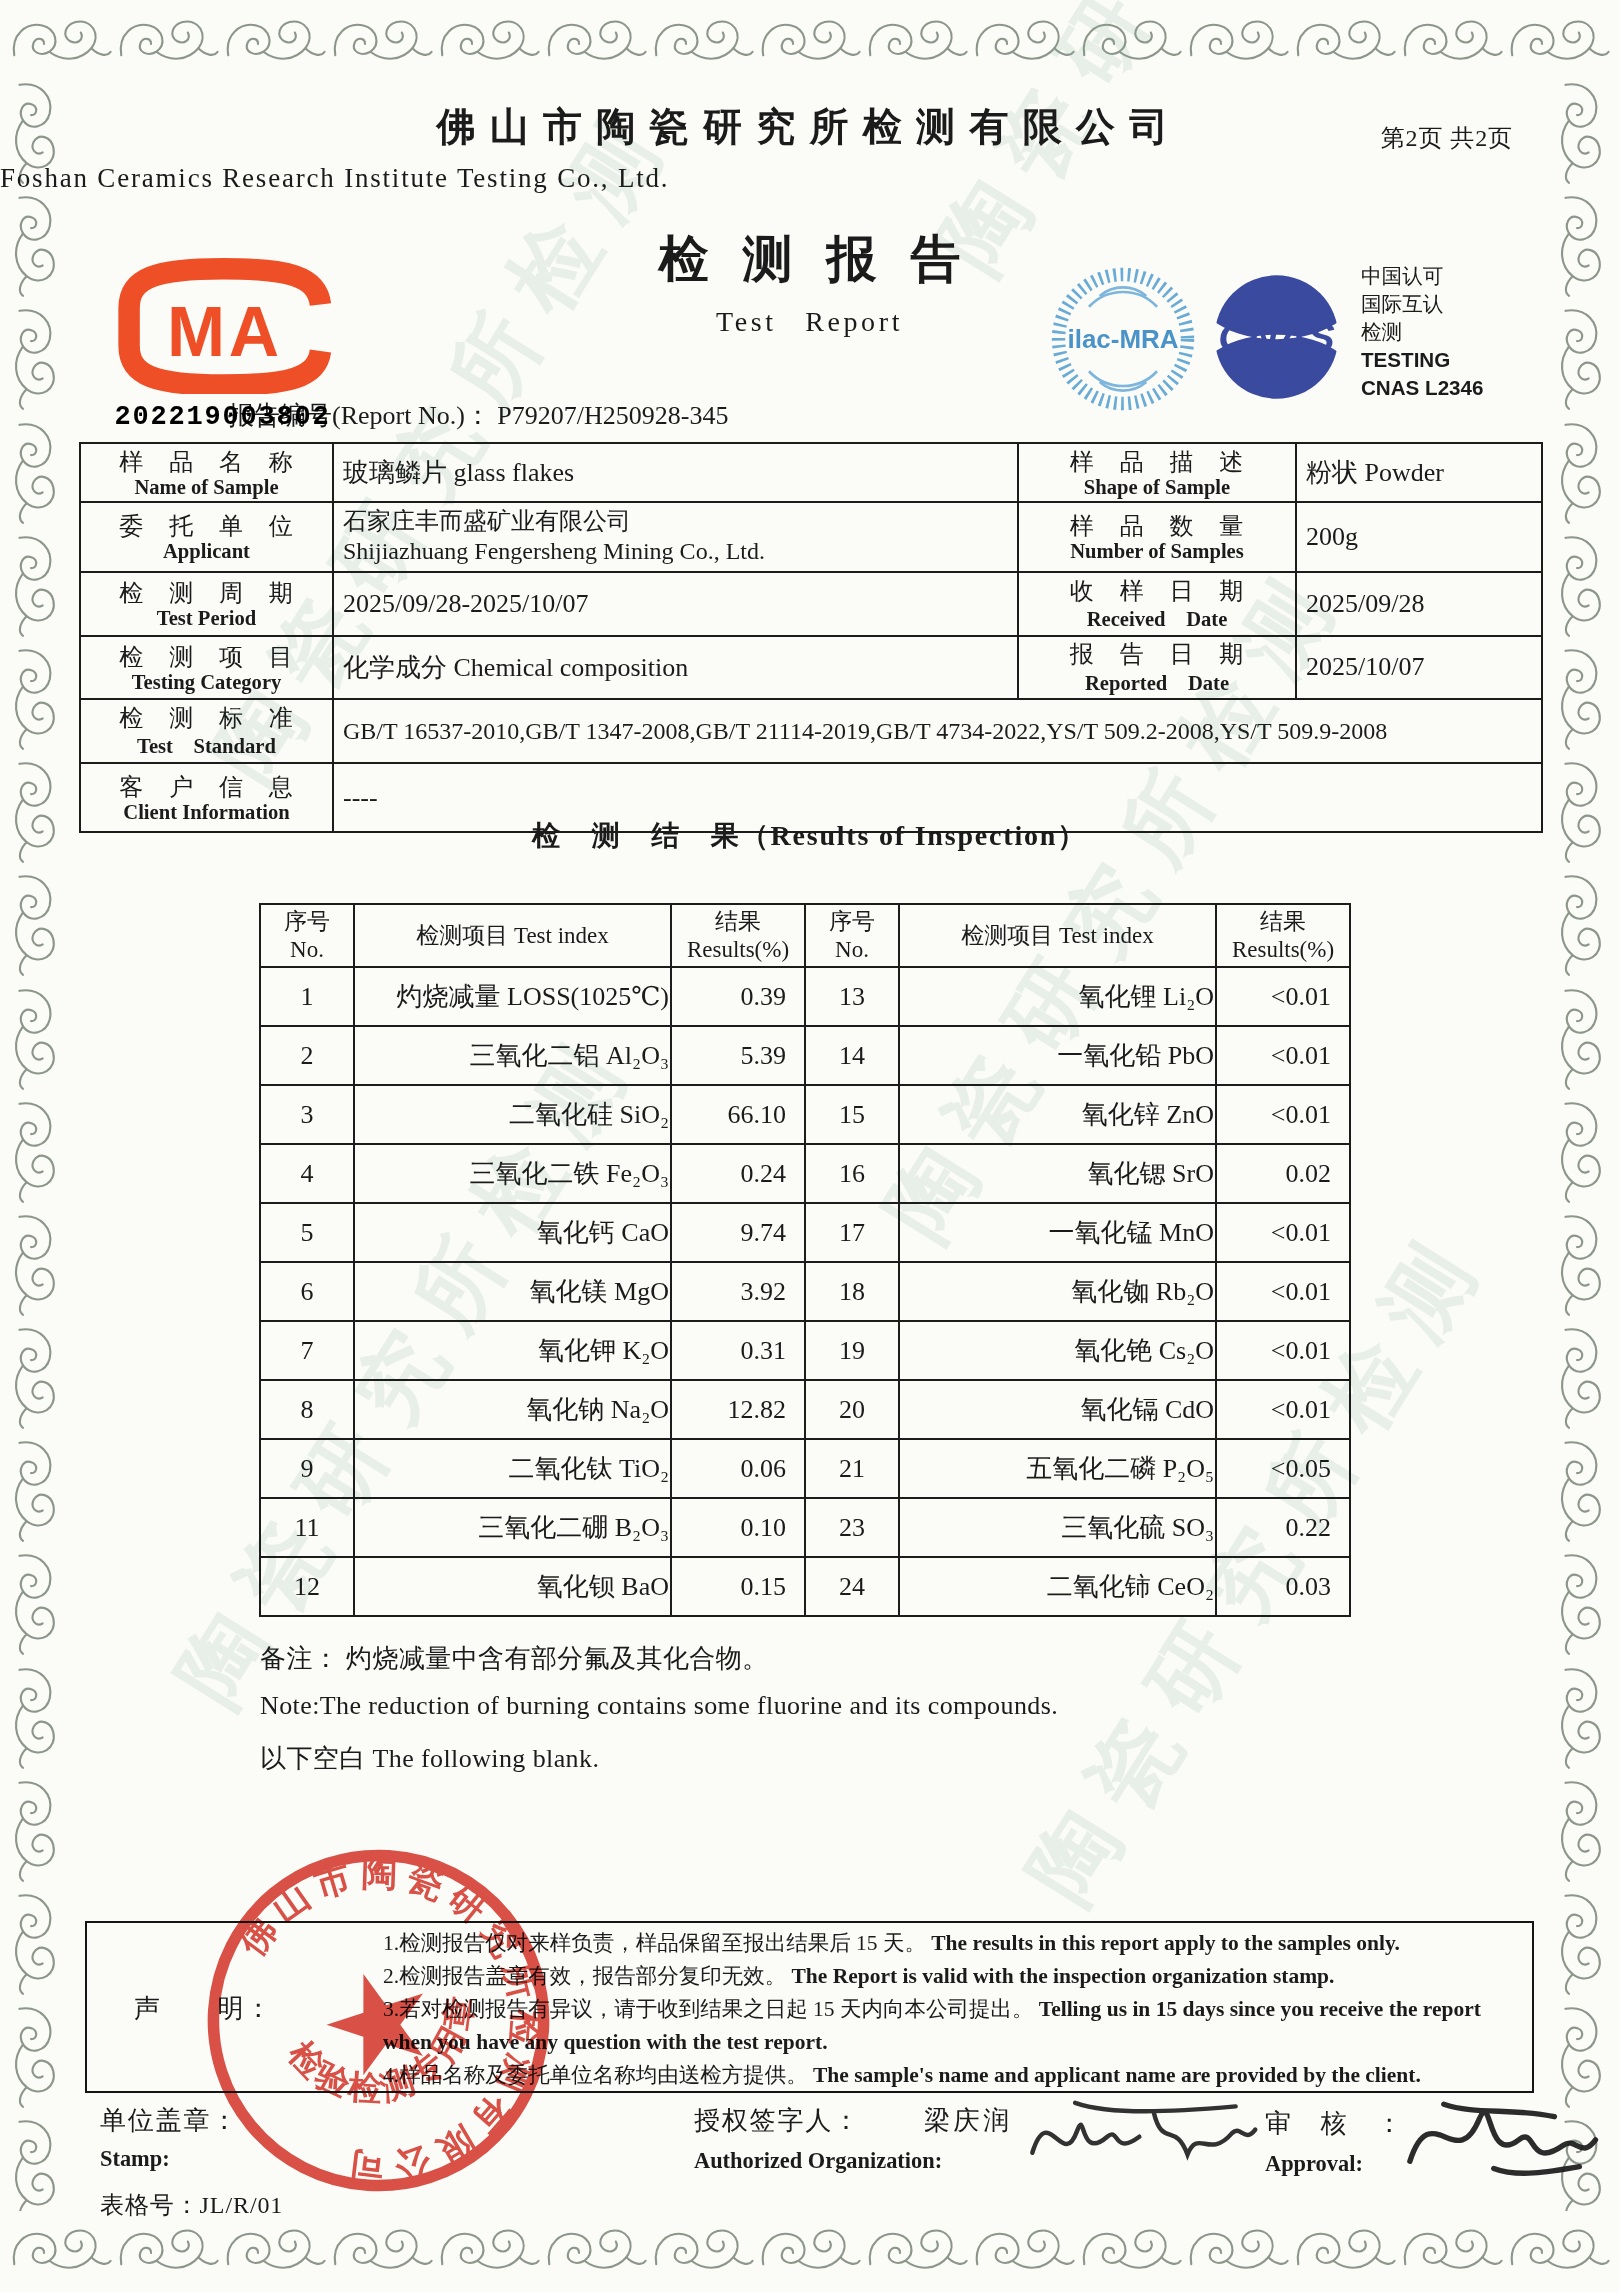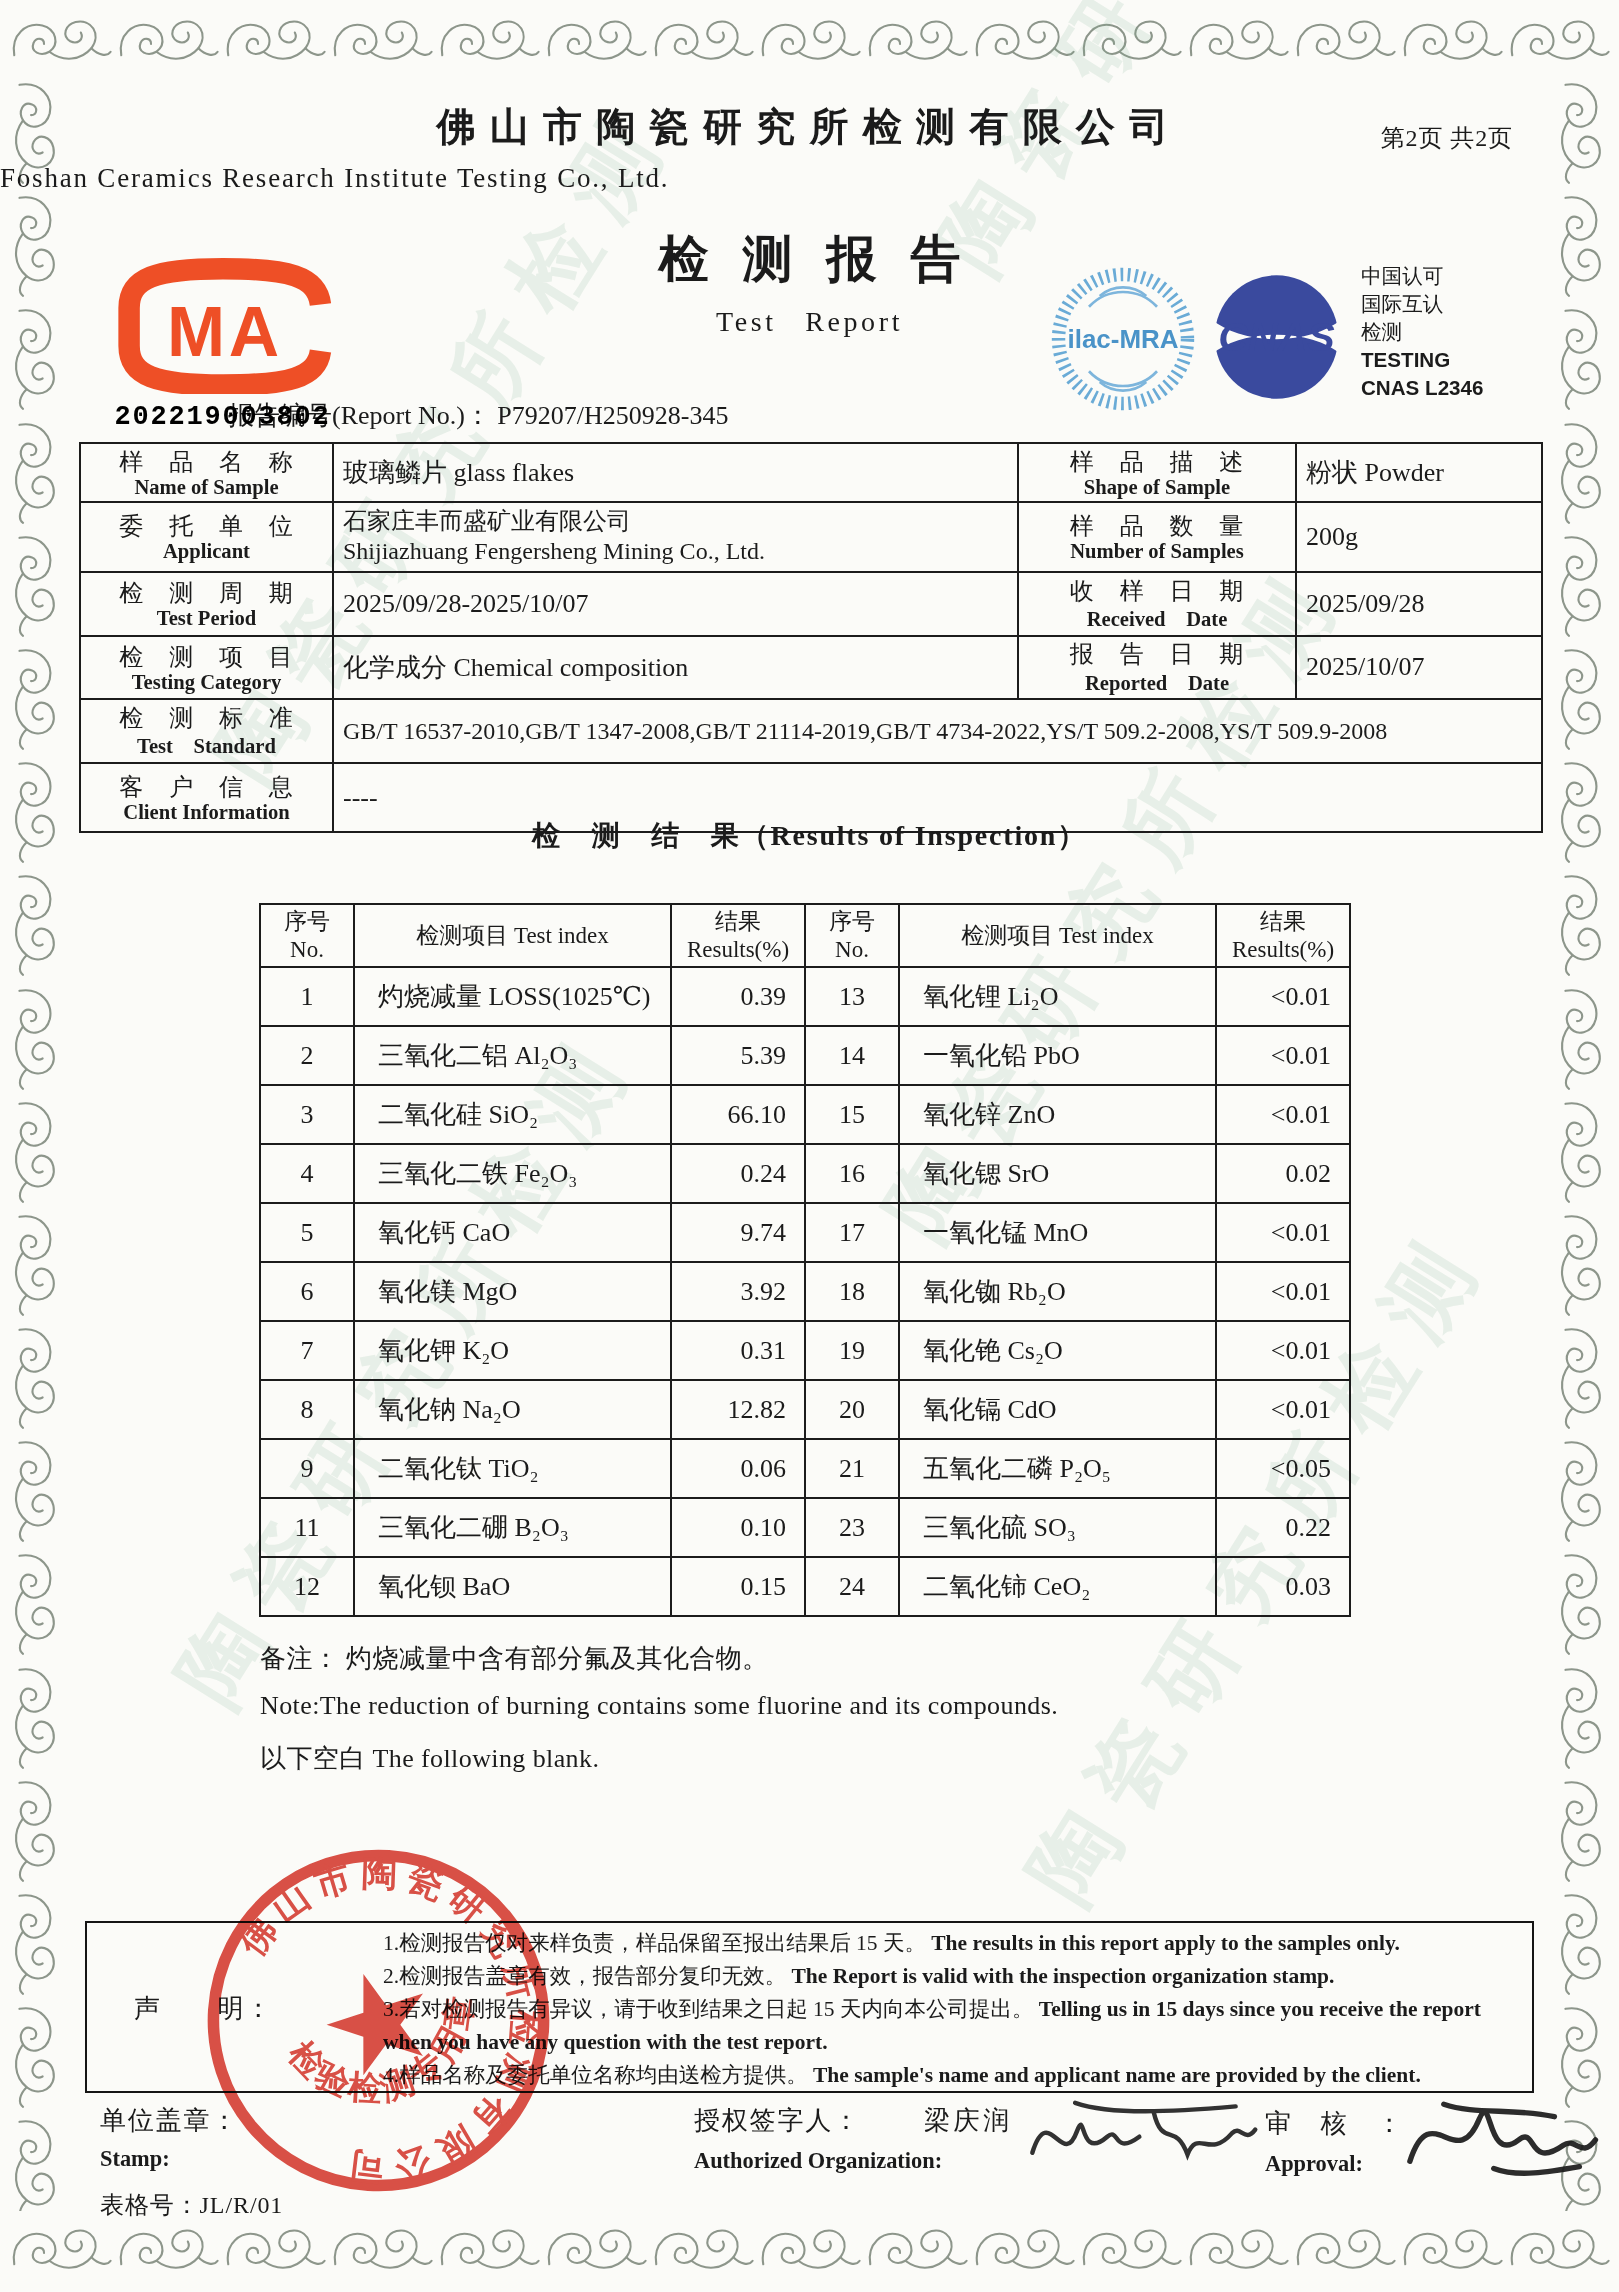--- a/index.html
+++ b/index.html
@@ -50,21 +50,21 @@
   .val{font-size:26px;padding-left:16px;}
   .val .l2{display:block;}
   
   .results-heading{position:absolute;left:0;right:0;top:817px;text-align:center;
       font-size:28px;font-weight:700;letter-spacing:1.8px;}
   .results-table{position:absolute;left:259px;top:903px;width:1091px;}
   .results-table td,.results-table th{border:2.2px solid #1c1c1c;font-weight:400;}
   .results-table th{font-size:23px;line-height:28px;padding:2.7px 1.8px;}
   .results-table td{font-size:26px;height:55px;}
   .c-no{text-align:center;}
-  .c-item{text-align:left;padding-left:23px;}
+  .c-item{text-align:right;padding-left:23px;}
   .c-val{text-align:right;padding-right:18px;}
   
   .note-line{position:absolute;left:260px;font-size:26px;letter-spacing:0.4px;}
   
   .stmt-box{position:absolute;left:85px;top:1921px;width:1449px;height:172px;
       border:2.7px solid #151515;box-sizing:border-box;}
   .stmt-label{position:absolute;left:47px;top:68px;font-size:26px;letter-spacing:1.8px;}
   .stmt-items{position:absolute;left:296px;top:3.6px;width:1139px;}
   .stmt-line{font-size:21.5px;line-height:33px;}
   .stmt-line .en{font-weight:700;margin-left:5.4px;font-family:"Liberation Serif","DejaVu Serif",serif;}

